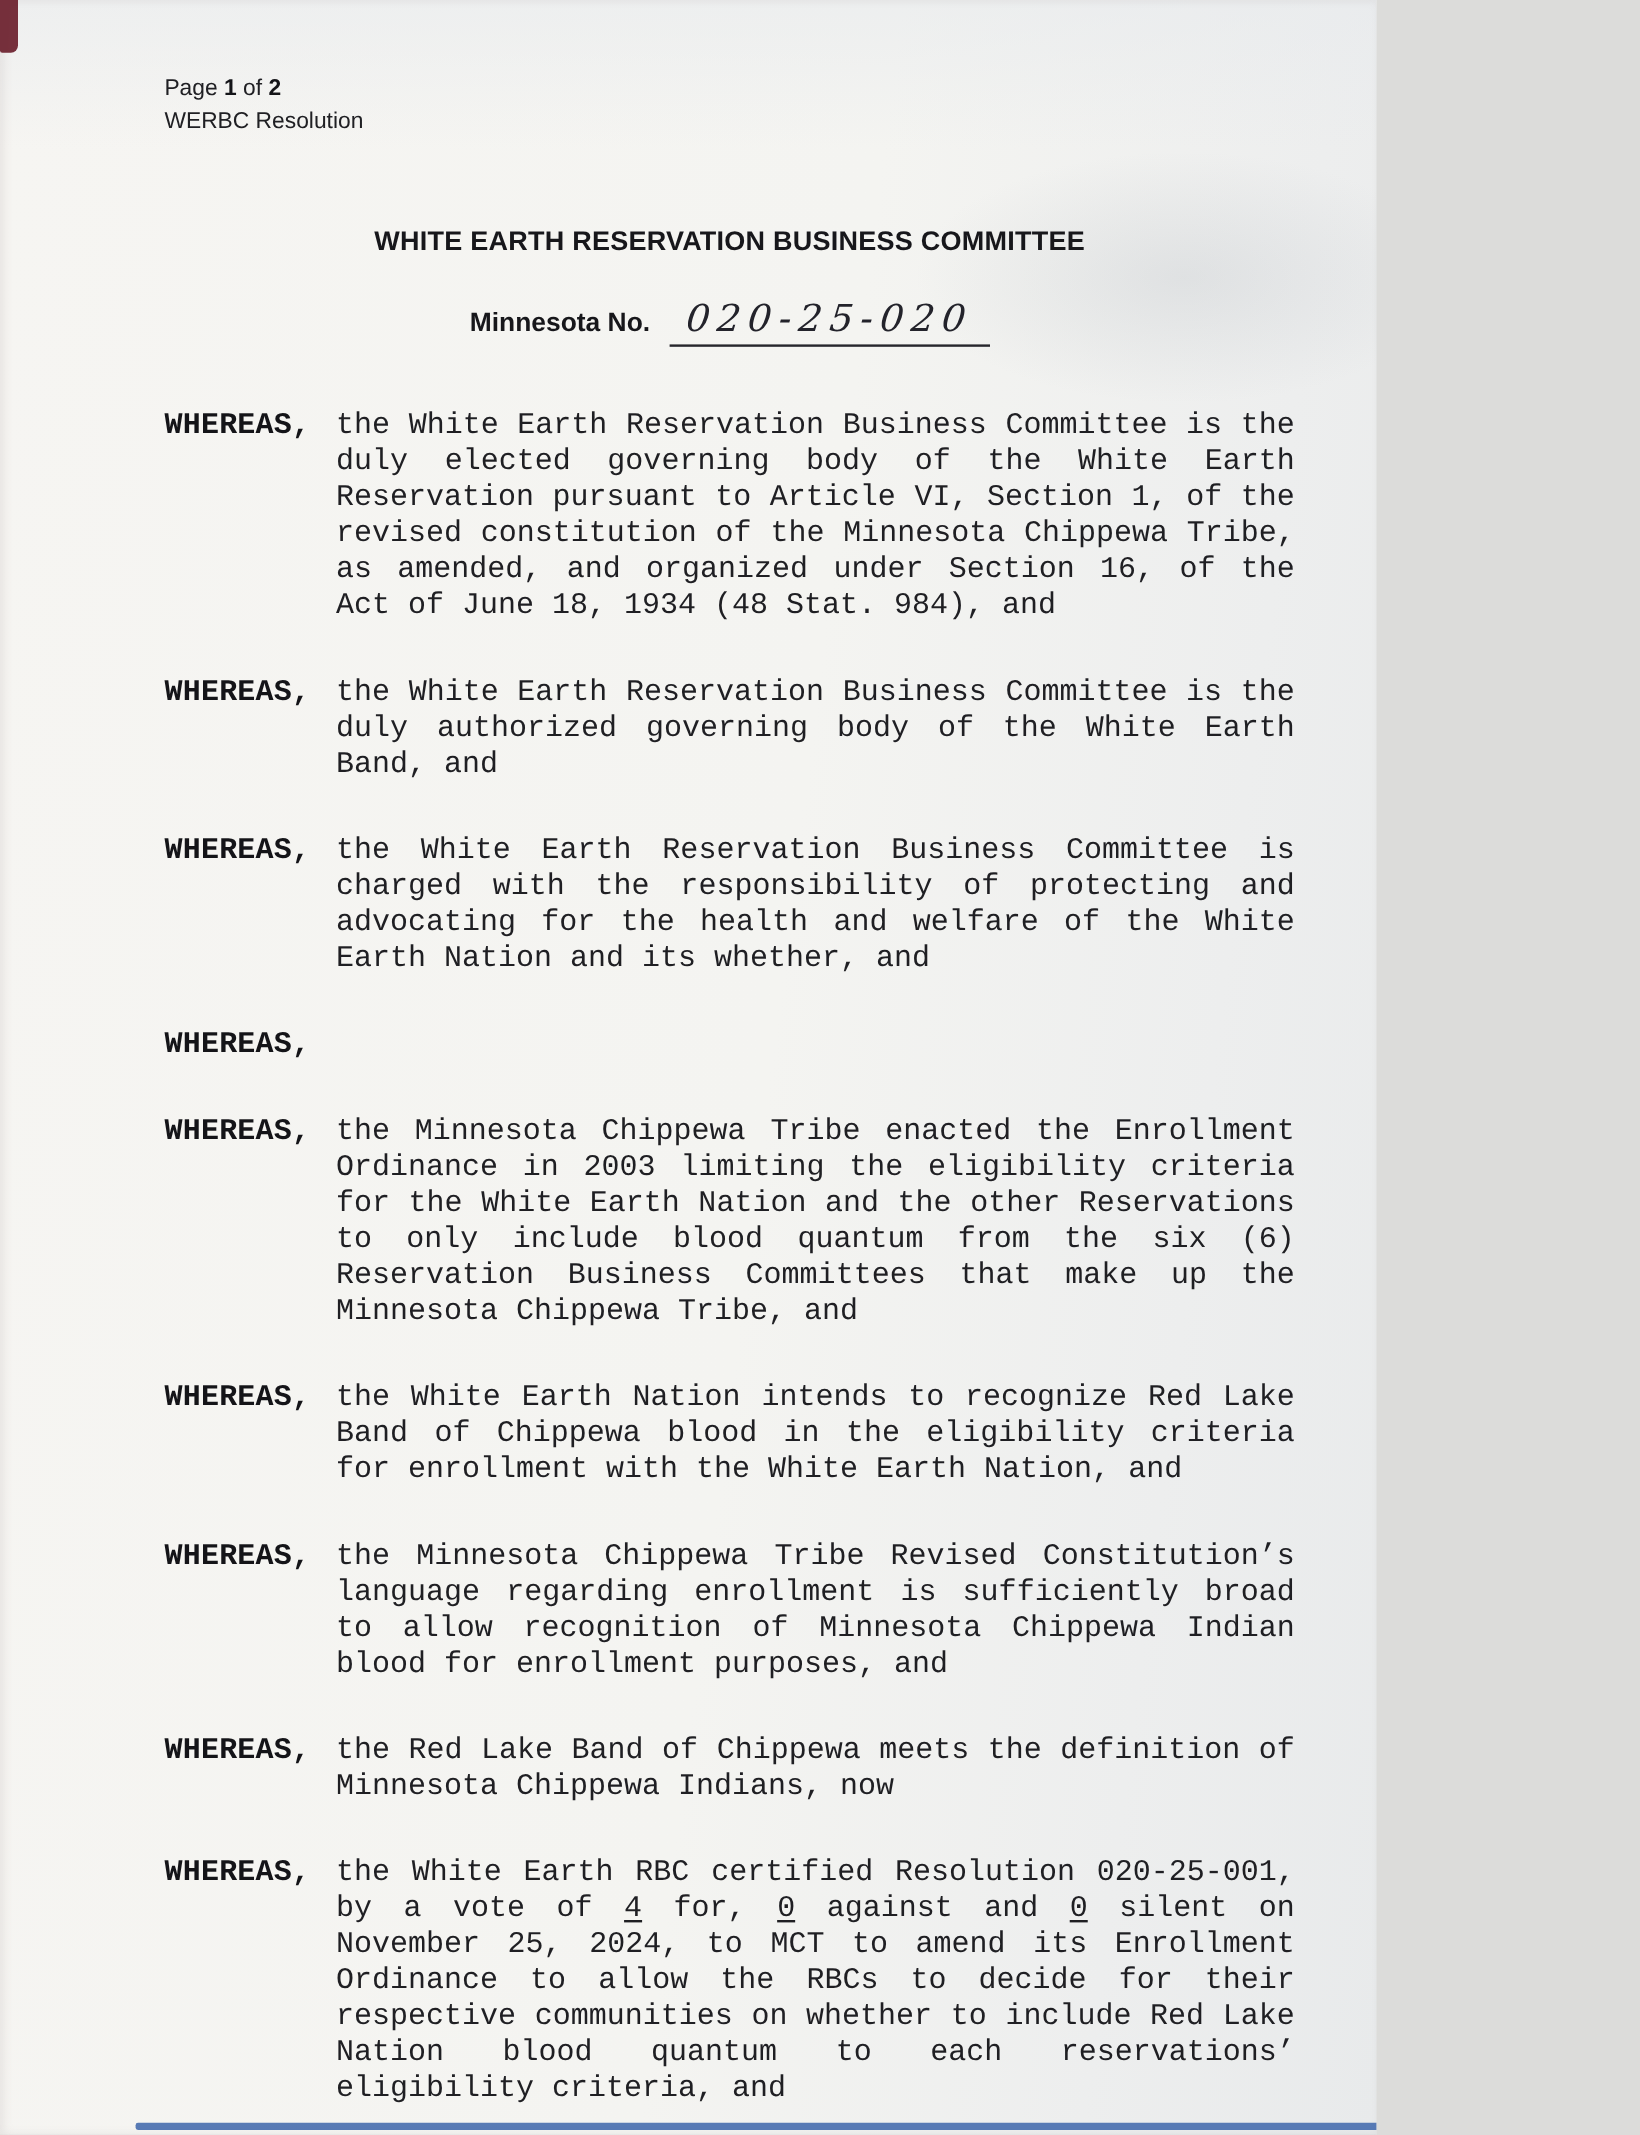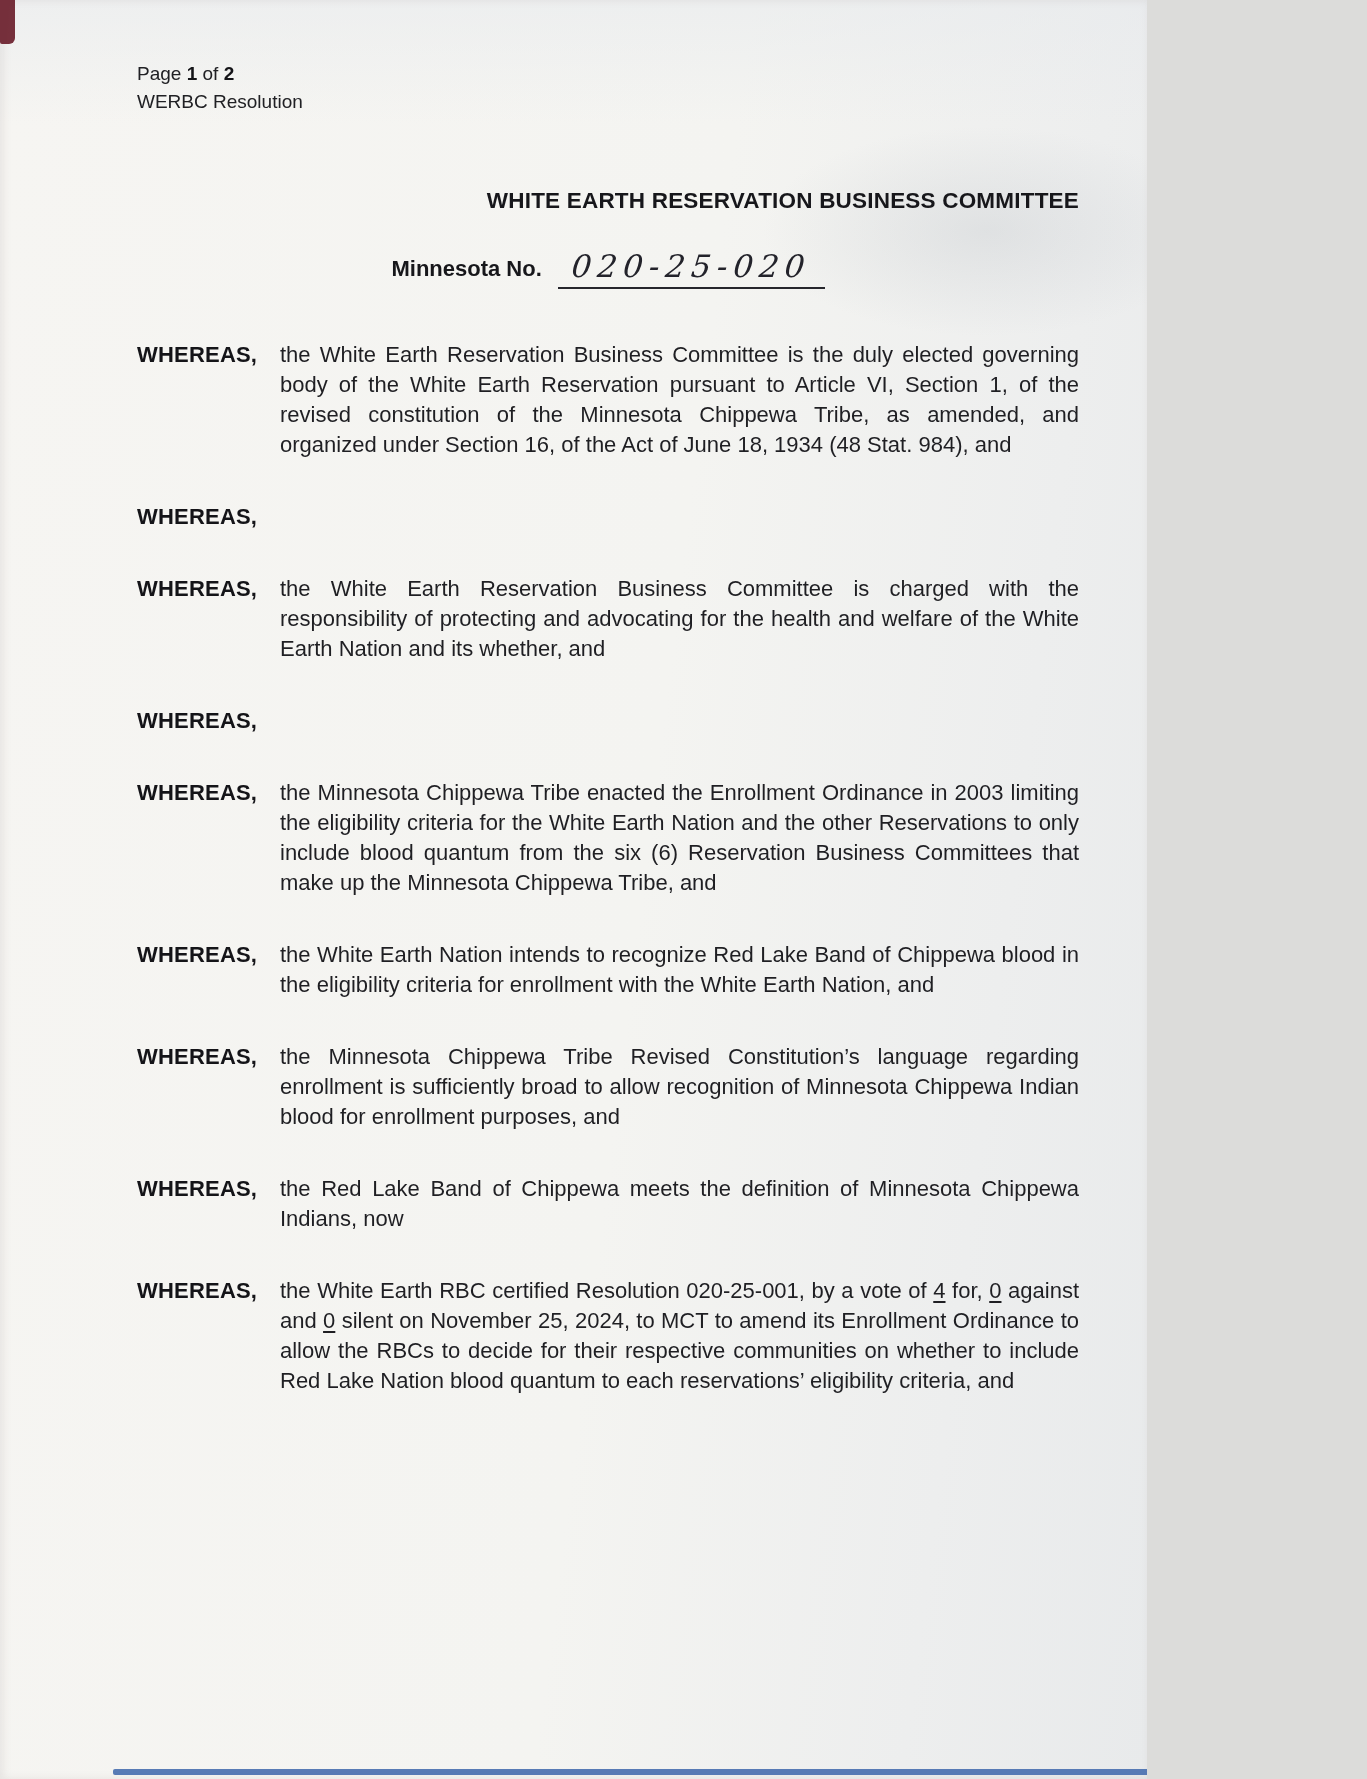--- a/index.html
+++ b/index.html
@@ -40,21 +40,21 @@
   }
   .doc-header{
     padding-top:60px;
     font-size:19px;
     line-height:28px;
     color:#202024;
   }
   .doc-header b{color:#141418;}
   .title-block{
     margin-top:68px;
-    text-align:right;
+    text-align:center;
     font-weight:700;
     font-size:22.5px;
     line-height:34px;
     color:#17171b;
     letter-spacing:.2px;
   }
   .resolution-row{
     margin-top:28px;
     text-align:center;
     height:52px;
@@ -86,22 +86,23 @@
     color:#23232b;
     white-space:nowrap;
   }
   .whereas-list{
     margin-top:42px;
   }
   .clause{
     display:grid;
     grid-template-columns:143px 1fr;
     margin-bottom:42px;
-    font-size:22px;
+    font-size:25px;
     line-height:30px;
+    font-family:Liberation Mono, monospace;
   }
   .clause-label{
     font-weight:700;
     color:#141418;
     letter-spacing:.2px;
   }
   .clause-body{
     margin:0;
     text-align:justify;
     color:#1f1f23;
@@ -141,20 +142,21 @@
 
     <section class="whereas-list">
 
       <article class="clause">
         <span class="clause-label">WHEREAS,</span>
         <p class="clause-body">the White Earth Reservation Business Committee is the duly elected governing body of the White Earth Reservation pursuant to Article VI, Section 1, of the revised constitution of the Minnesota Chippewa Tribe, as amended, and organized under Section 16, of the Act of June 18, 1934 (48 Stat. 984), and</p>
       </article>
 
       <article class="clause">
         <span class="clause-label">WHEREAS,</span>
+        <p class="clause-body">the White Earth Reservation Business Committee is the duly authorized governing body of the White Earth Band, and</p>
       </article>
 
       <article class="clause">
         <span class="clause-label">WHEREAS,</span>
         <p class="clause-body">the White Earth Reservation Business Committee is charged with the responsibility of protecting and advocating for the health and welfare of the White Earth Nation and its whether, and</p>
       </article>
 
       <article class="clause">
         <span class="clause-label">WHEREAS,</span>
       </article>

